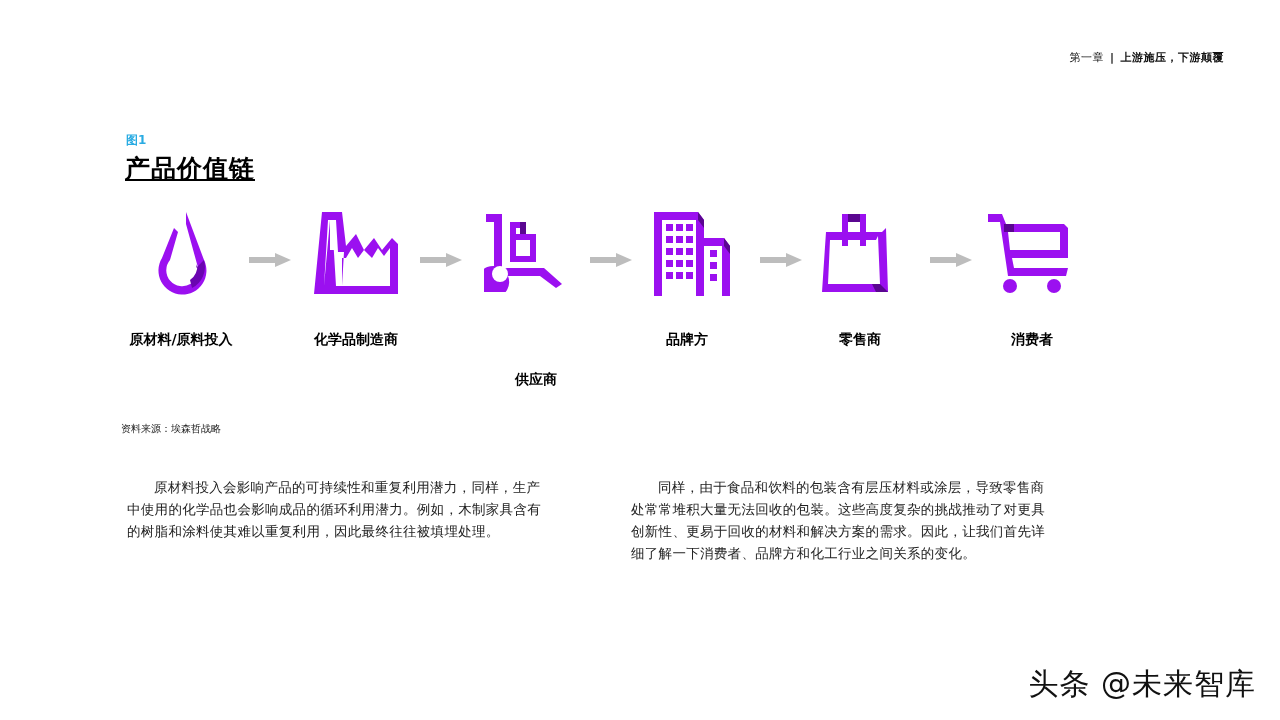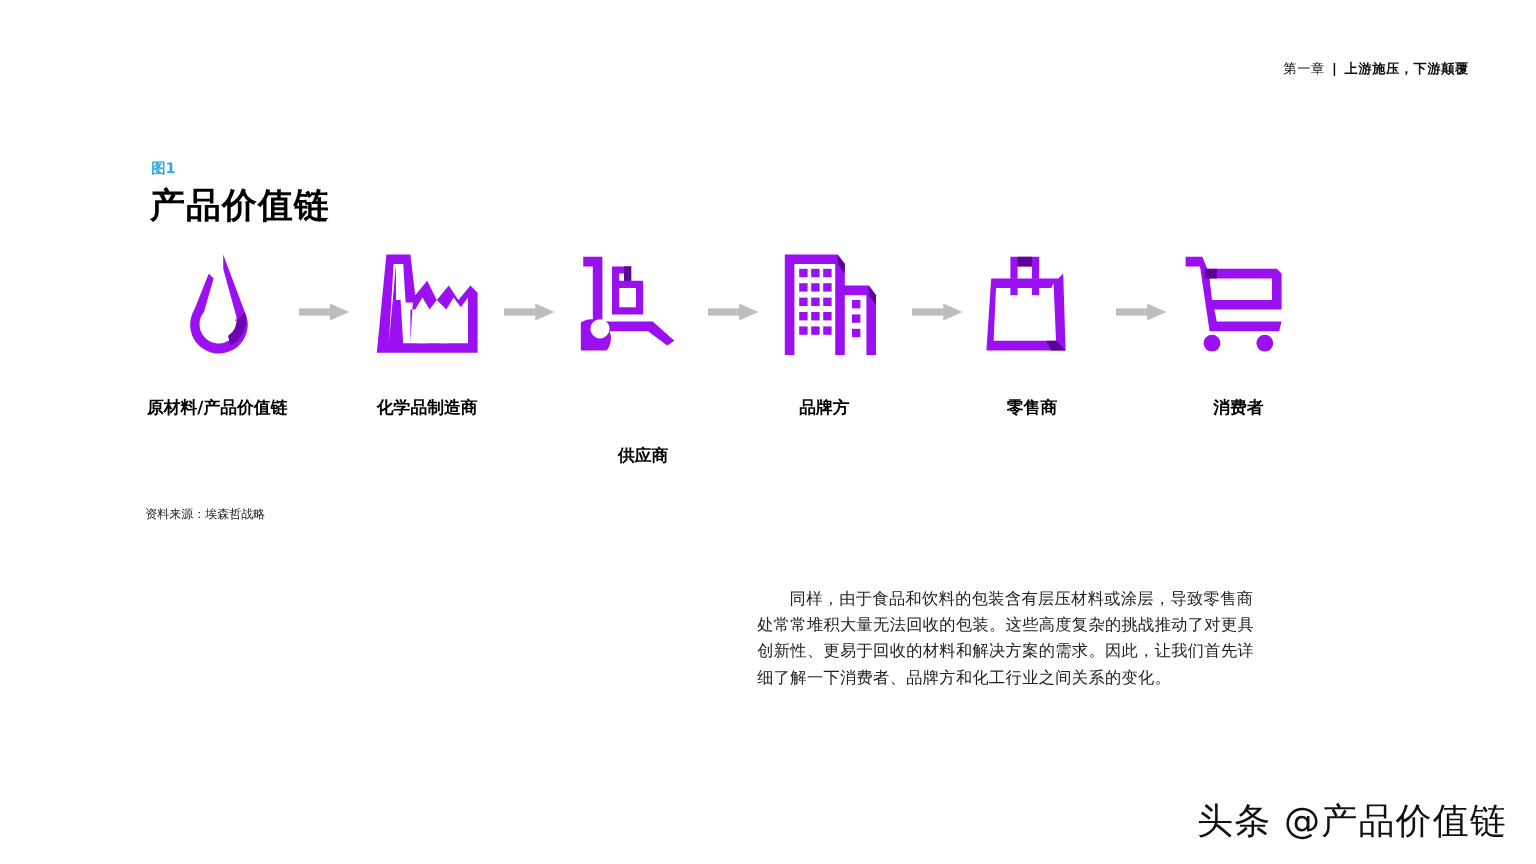--- a/index.html
+++ b/index.html
@@ -9,21 +9,21 @@
   }
   .chapter {
     position:absolute; right:56px; top:50px; font-size:11px; letter-spacing:0.5px; color:#111;text-align:right;
   }
   .chapter .sep { margin:0 6px; font-weight:bold; }
   .chapter b { font-weight:bold; }
   .fig-label {
     position:absolute; left:126px; top:132px; font-size:12px; font-weight:bold; color:#29abe2;
   }
   .fig-title {
-    position:absolute; left:125px; top:152px; font-size:29px; font-weight:bold; letter-spacing:1px;
+    position:absolute; left:125px; top:152px; font-size:25px; font-weight:bold; letter-spacing:1px;text-decoration:underline;
   }
   .icon { position:absolute; }
   .icon svg { display:block; }
   .arrow { position:absolute; }
   .node-label {
     position:absolute; top:331px; font-size:14px; font-weight:bold; white-space:nowrap;
     transform:translateX(-50%);
   }
   .source {
     position:absolute; left:121px; top:390px; font-size:10px; color:#222;margin-top:32px;
@@ -142,29 +142,30 @@
 
 <div class="icon" style="left:986px;top:212px;">
   <svg width="86" height="84" viewBox="0 0 86 84">
     <path d="M2 2 L16 2 L20 12 L78 12 L82 16 L82 46 L26 46 L28 56 L82 56 L80 64 L22 64 L14 10 L2 10 Z M22 20 L24 38 L74 38 L74 20 Z" fill="#9b10f0" fill-rule="evenodd"></path>
     <rect x="18" y="12" width="10" height="8" fill="#5a0690"></rect>
     <circle cx="24" cy="74" r="7" fill="#9b10f0"></circle>
     <circle cx="68" cy="74" r="7" fill="#9b10f0"></circle>
   </svg>
 </div>
 
-<div class="node-label" style="left:181px;">原材料/产品价值链</div>
+<div class="node-label" style="left:181px;">原材料/原料投入</div>
 <div class="node-label" style="left:356px;">化学品制造商</div>
 <div class="node-label" style="left:536px;margin-top:40px;">供应商</div>
 <div class="node-label" style="left:687px;">品牌方</div>
 <div class="node-label" style="left:860px;">零售商</div>
 <div class="node-label" style="left:1032px;">消费者</div>
 
 <div class="source">资料来源：埃森哲战略</div>
 
 <div class="para" style="left:127px;top:476px;width:426px;">
+  <p>原材料投入会影响产品的可持续性和重复利用潜力，同样，生产中使用的化学品也会影响成品的循环利用潜力。例如，木制家具含有的树脂和涂料使其难以重复利用，因此最终往往被填埋处理。</p>
 </div>
 
-<div class="para" style="left:631px;top:488px;width:426px;">
+<div class="para" style="left:631px;top:476px;width:426px;">
   <p>同样，由于食品和饮料的包装含有层压材料或涂层，导致零售商处常常堆积大量无法回收的包装。这些高度复杂的挑战推动了对更具创新性、更易于回收的材料和解决方案的需求。因此，让我们首先详细了解一下消费者、品牌方和化工行业之间关系的变化。</p>
 </div>
 
-<div class="watermark">头条 @产品价值链</div>
+<div class="watermark">头条 @未来智库</div>
 
 </body></html>

